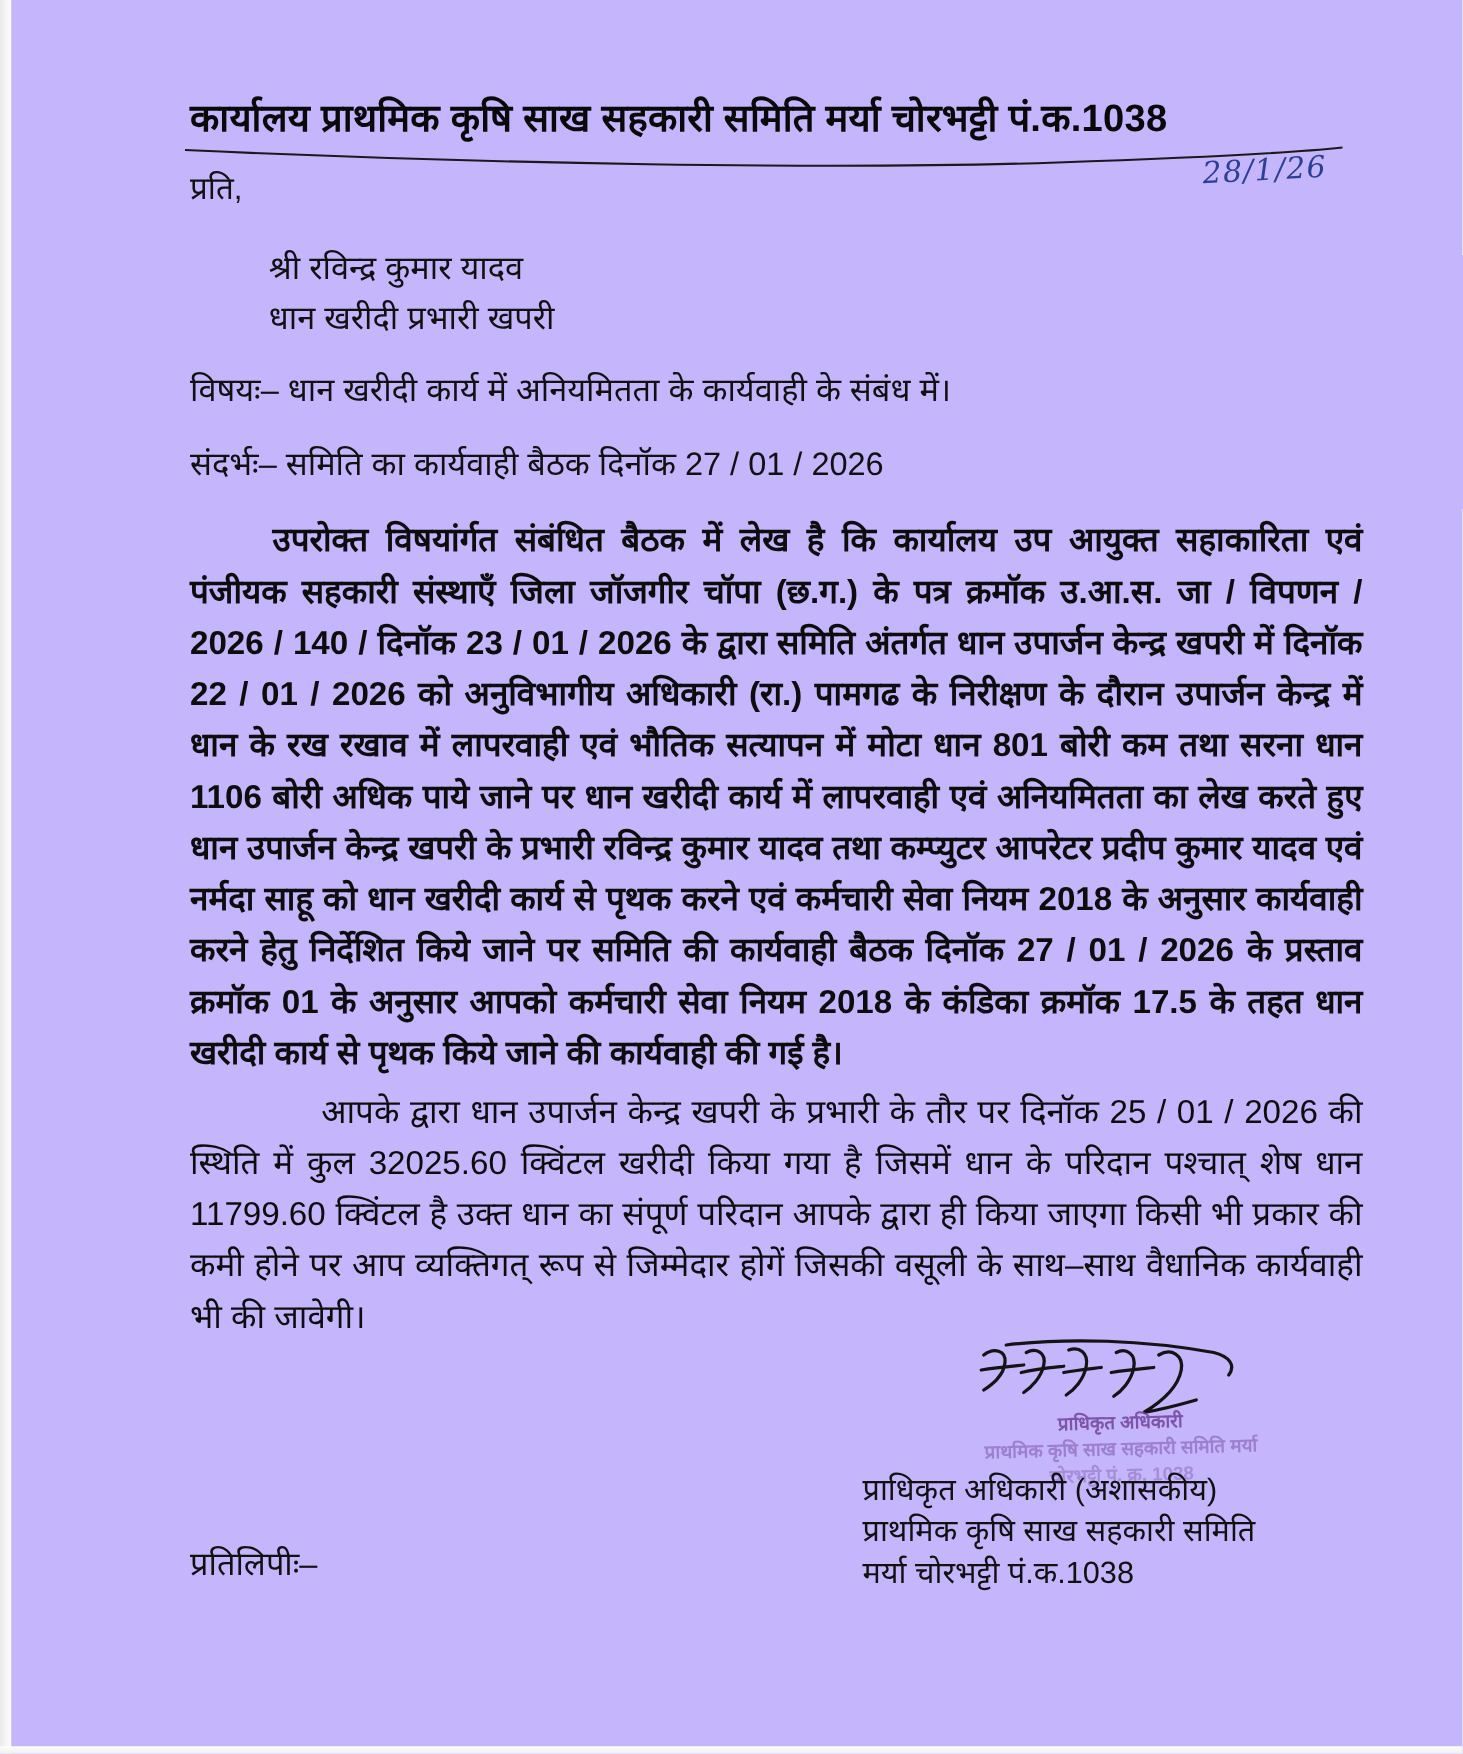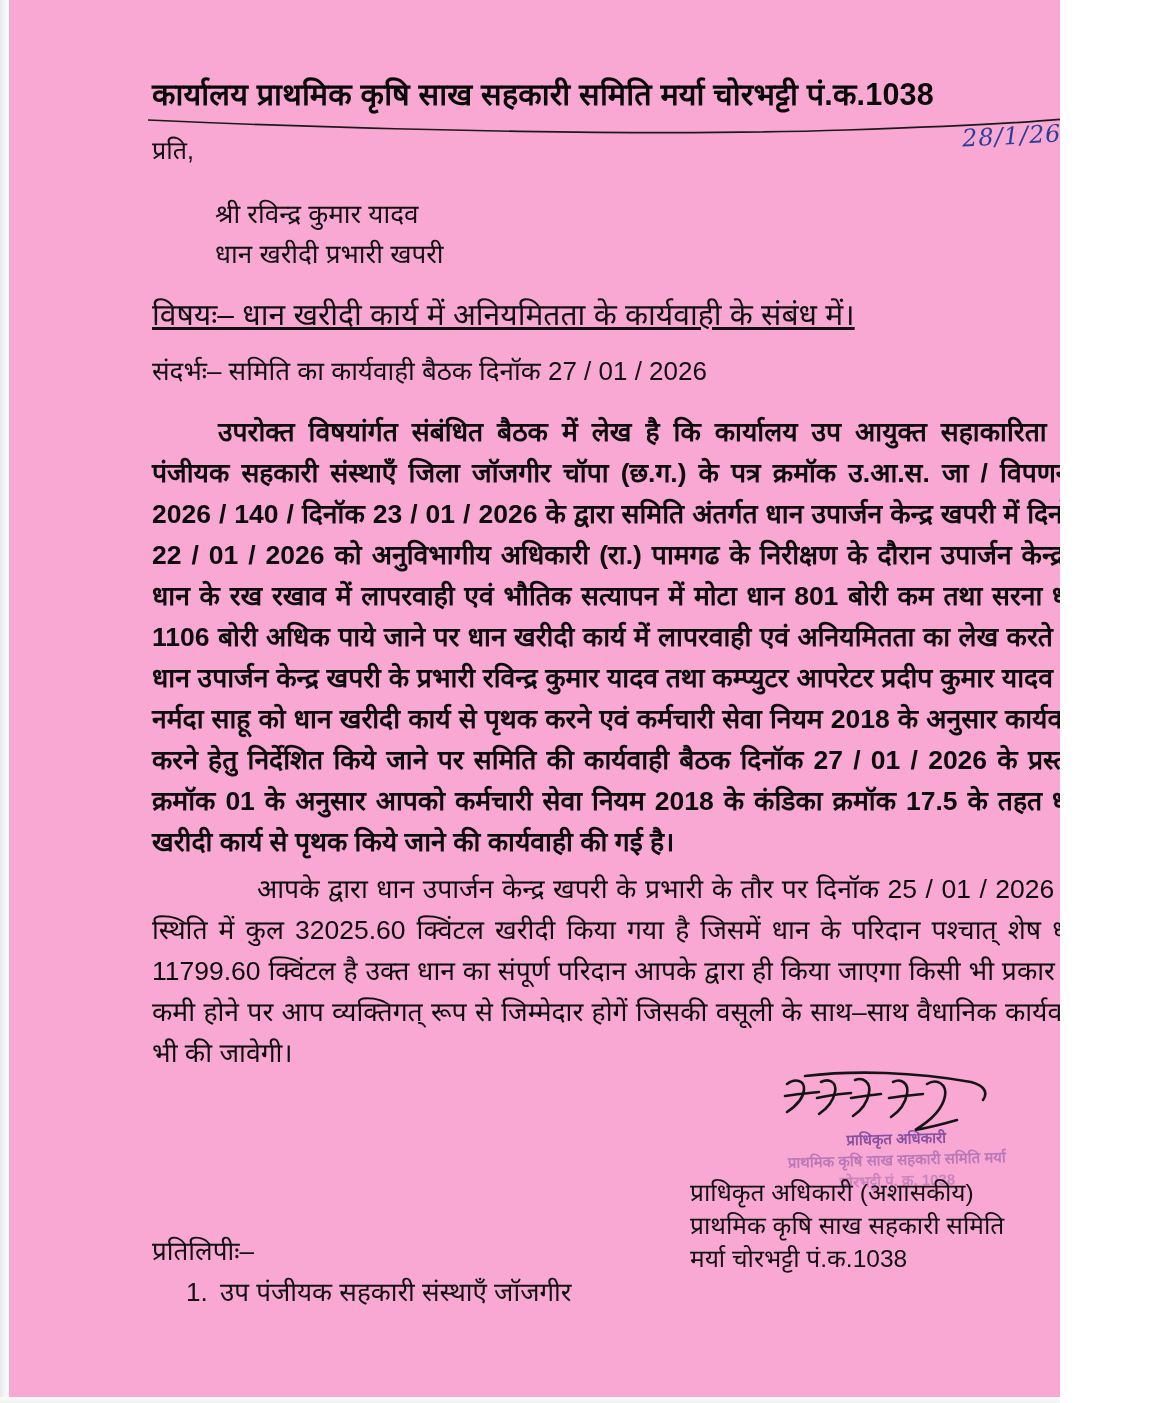--- a/index.html
+++ b/index.html
@@ -3,23 +3,23 @@
 <meta charset="utf-8">
 <title>Letter</title>
 <style>
   html, body {
     margin: 0;
     padding: 0;
     background: #ffffff;
   }
   .page {
     position: relative;
-    width: 1060px;
+    width: 1170px;
     height: 1403px;
-    background: #f9a8d4;
+    background: #c4b5fd;
     overflow: hidden;
     font-family: "Liberation Sans", "DejaVu Sans", sans-serif;
     color: #111111;
   }
   
   .scan-edge-left {
     position: absolute;
     left: 0;
     top: 0;
     width: 9px;
@@ -82,23 +82,22 @@
     top: 194px;
     font-size: 26px;
     line-height: 40px;
   }
 
   
   .subject-line {
     position: absolute;
     left: 152px;
     top: 293px;
-    font-size: 30px;
-    white-space: nowrap;
-    text-decoration: underline;
+    font-size: 26px;
+    white-space: nowrap;
   }
   .reference-line {
     position: absolute;
     left: 152px;
     top: 352px;
     font-size: 26px;
     white-space: nowrap;
   }
 
   
@@ -234,18 +233,15 @@
   </div>
 
   <div class="sign-block">
     <span class="sign-line">प्राधिकृत अधिकारी (अशासकीय)</span>
     <span class="sign-line">प्राथमिक कृषि साख सहकारी समिति</span>
     <span class="sign-line">मर्या चोरभट्टी पं.क.1038</span>
   </div>
 
   <div class="copy-label">प्रतिलिपीः–</div>
   <ul class="copy-list">
-    <li>
-      <span class="copy-num">1.</span><span>उप पंजीयक सहकारी संस्थाएँ जॉजगीर</span>
-    </li>
   </ul>
 
 </div>
 
 </body></html>

